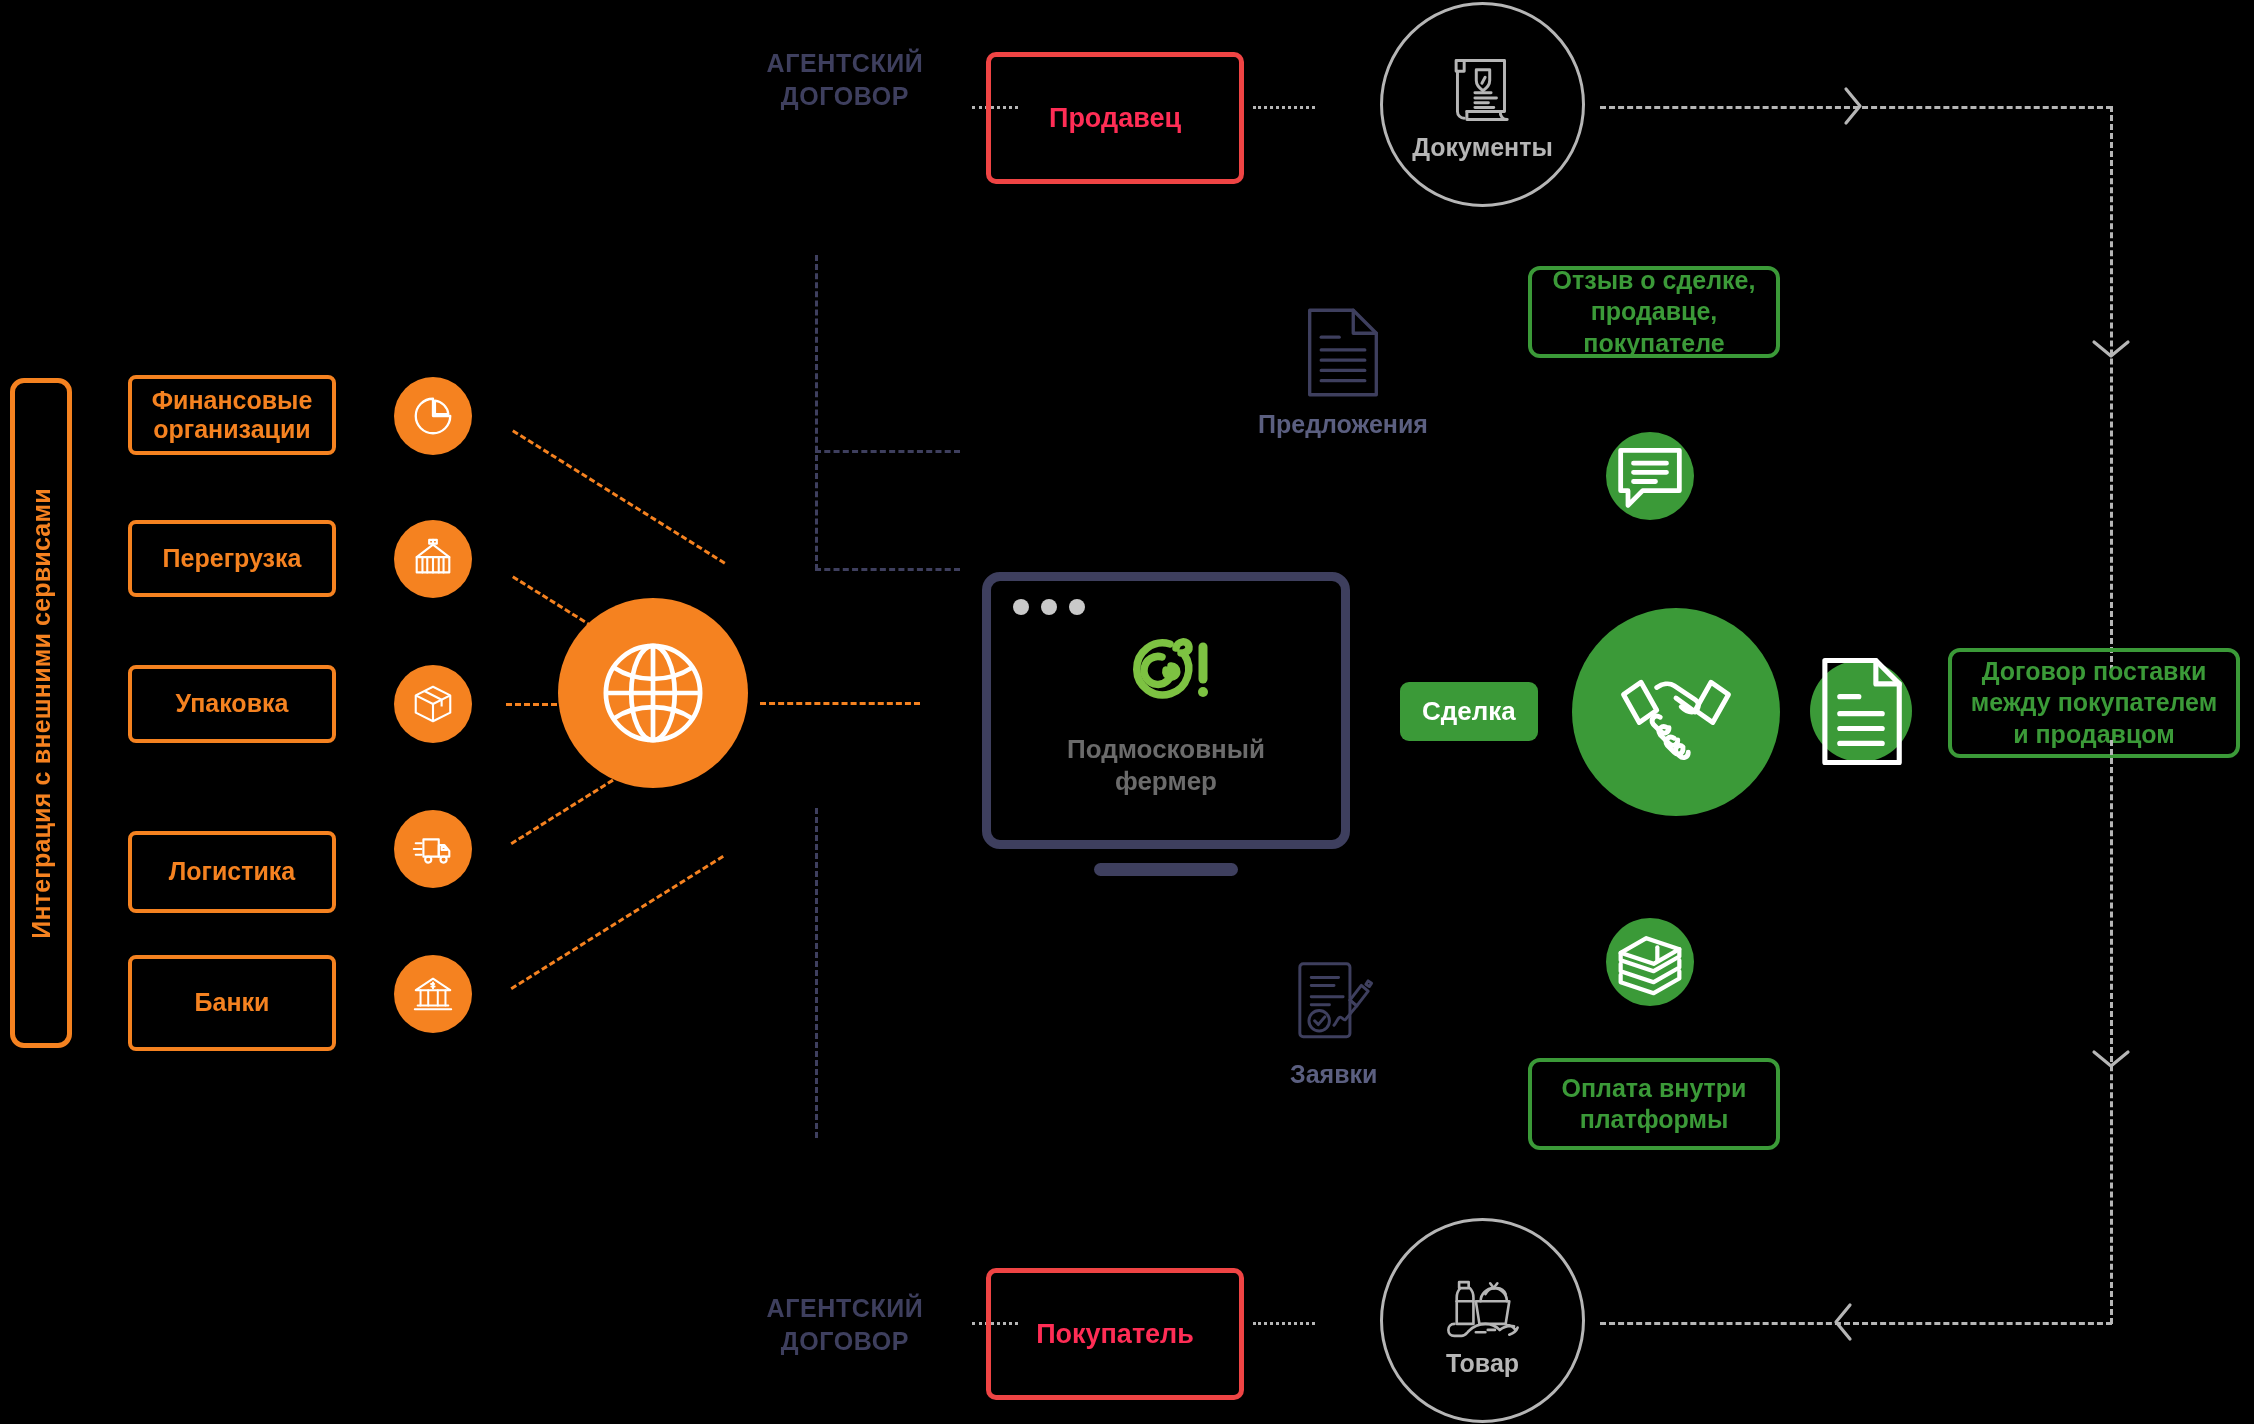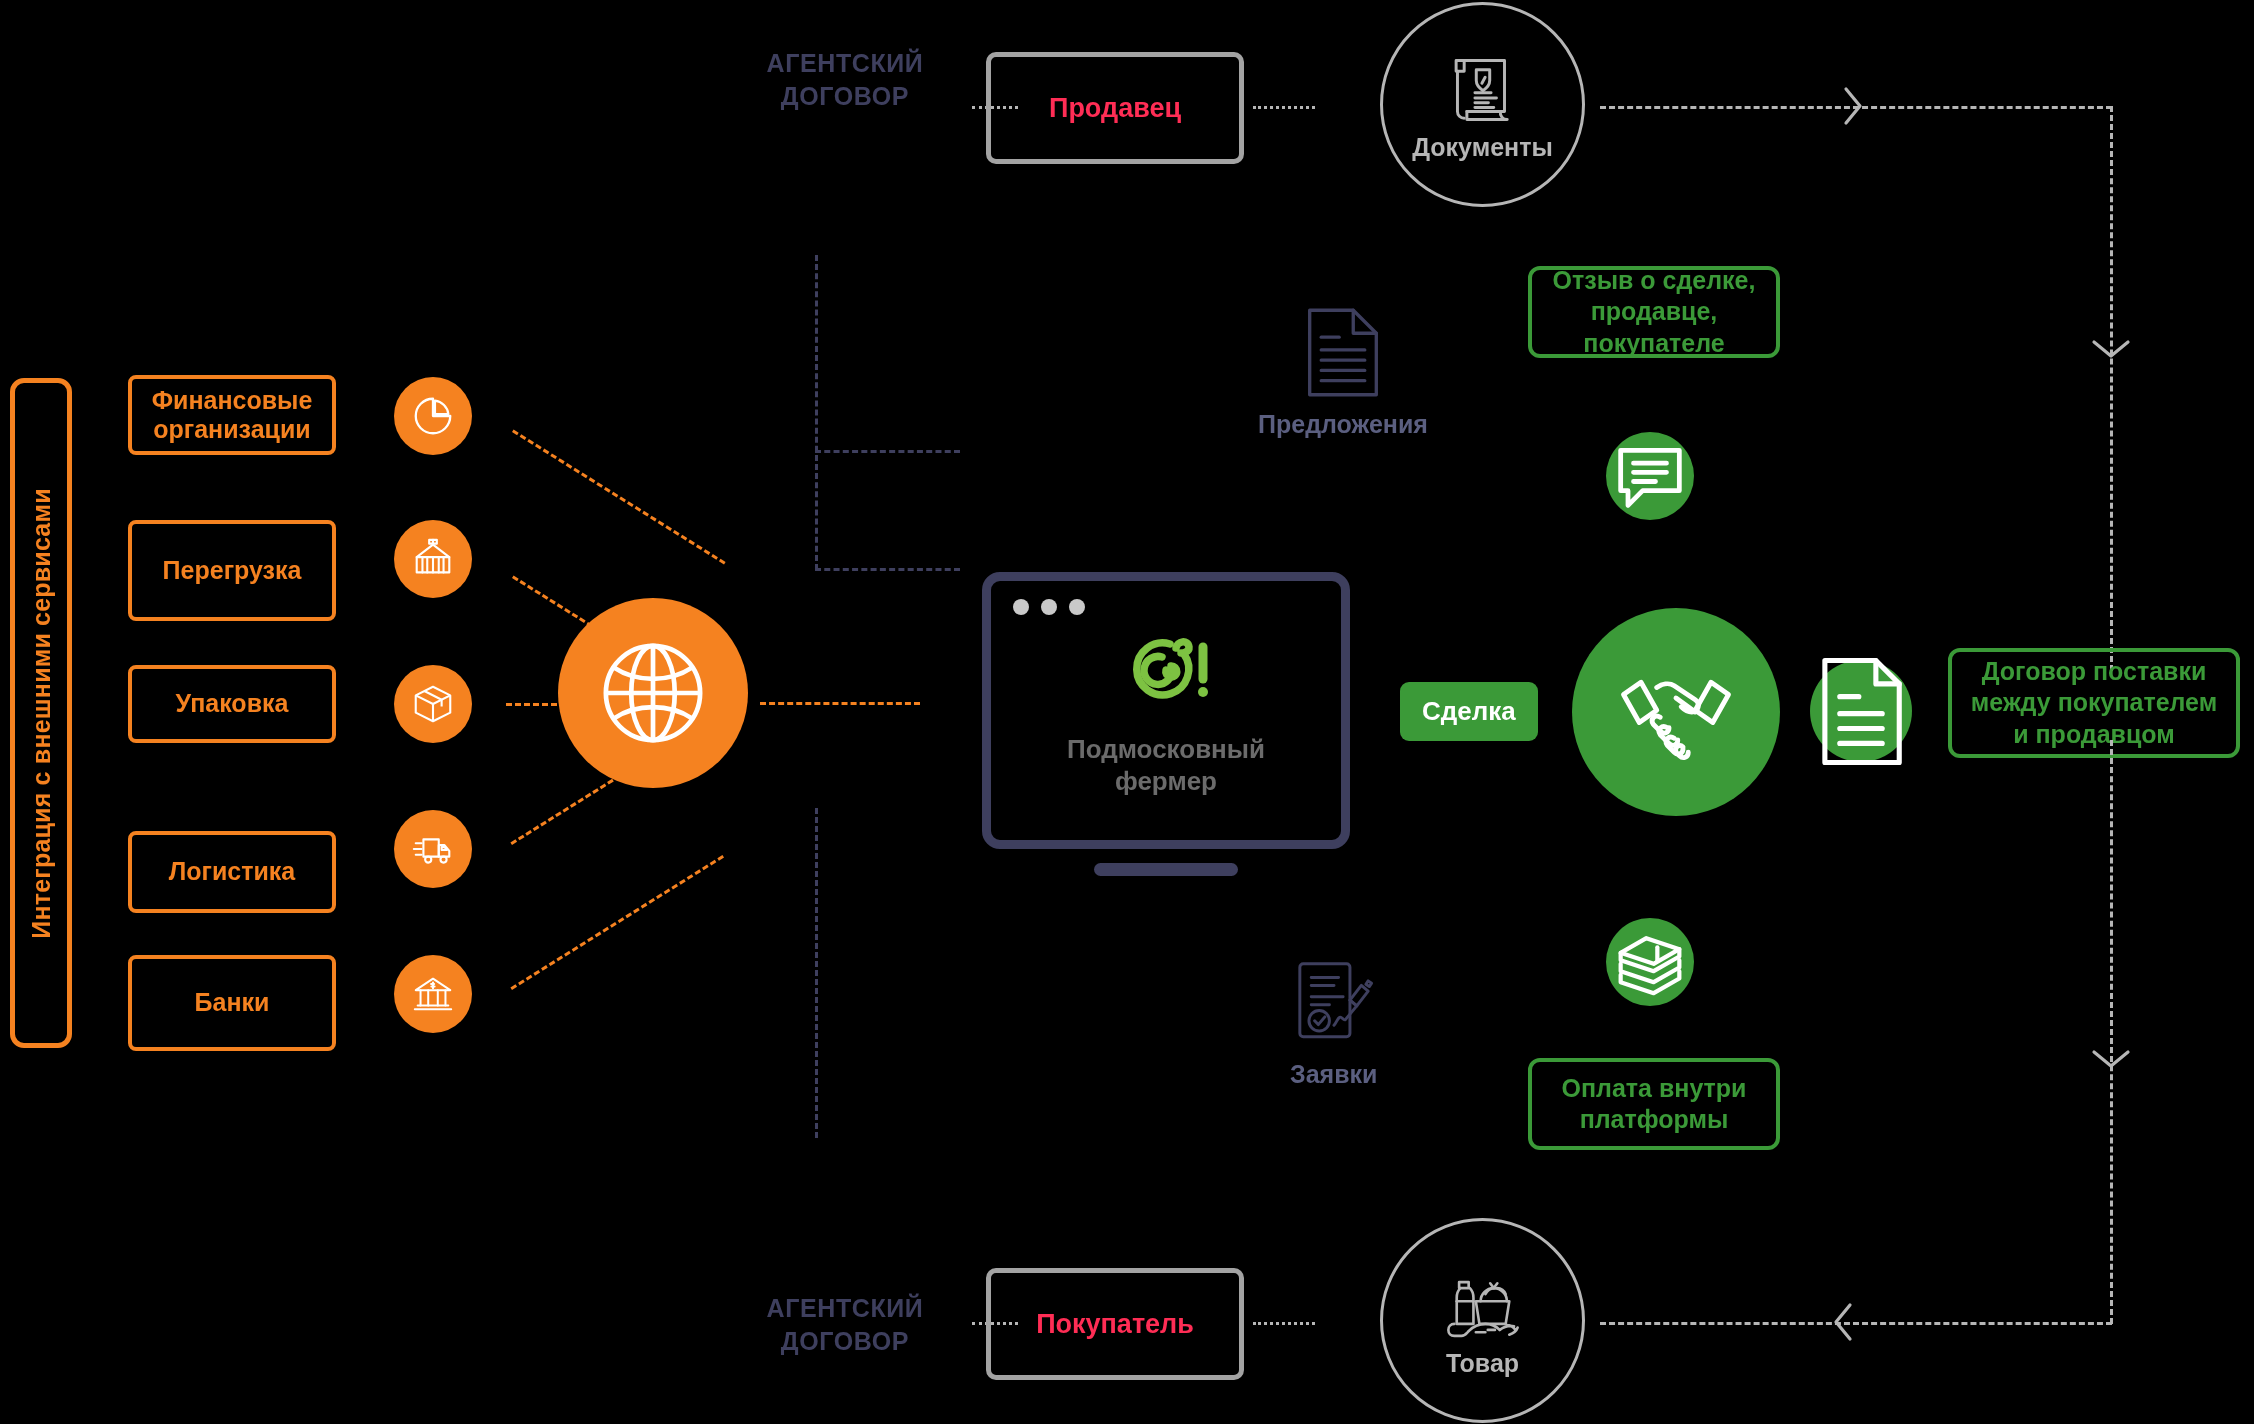--- a/index.html
+++ b/index.html
@@ -94,22 +94,22 @@
     font-size: 25px;
     font-weight: bold;
     line-height: 1.3;
     text-align: center;
     letter-spacing: .6px;
     width: 230px;
   }
 
   
   .party-box {
-    width: 258px; height: 112px;
-    border: 5px solid #a3a3a3;
+    width: 258px; height: 132px;
+    border: 5px solid #ef4444;
     border-radius: 10px;
     color: #ff2d55;
     font-size: 27px;
     font-weight: bold;
     display: flex; align-items: center; justify-content: center;
   }
 
   
   .gray-circle {
     width: 205px; height: 205px;
@@ -199,21 +199,21 @@
 <div id="stage">
 
   <div class="abs" id="integration-panel">
     <span class="vlabel">Интеграция с внешними сервисами</span>
   </div>
 
   <div class="abs svc-box" style="top:375px;height:80px;">
     <span style="white-space:pre-line">Финансовые
 организации</span>
   </div>
-  <div class="abs svc-box" style="top:520px;height:101px;">
+  <div class="abs svc-box" style="top:520px;height:77px;">
     <span style="white-space:pre-line">Перегрузка</span>
   </div>
   <div class="abs svc-box" style="top:665px;height:78px;">
     <span style="white-space:pre-line">Упаковка</span>
   </div>
   <div class="abs svc-box" style="top:831px;height:82px;">
     <span style="white-space:pre-line">Логистика</span>
   </div>
   <div class="abs svc-box" style="top:955px;height:96px;">
     <span style="white-space:pre-line">Банки</span>

